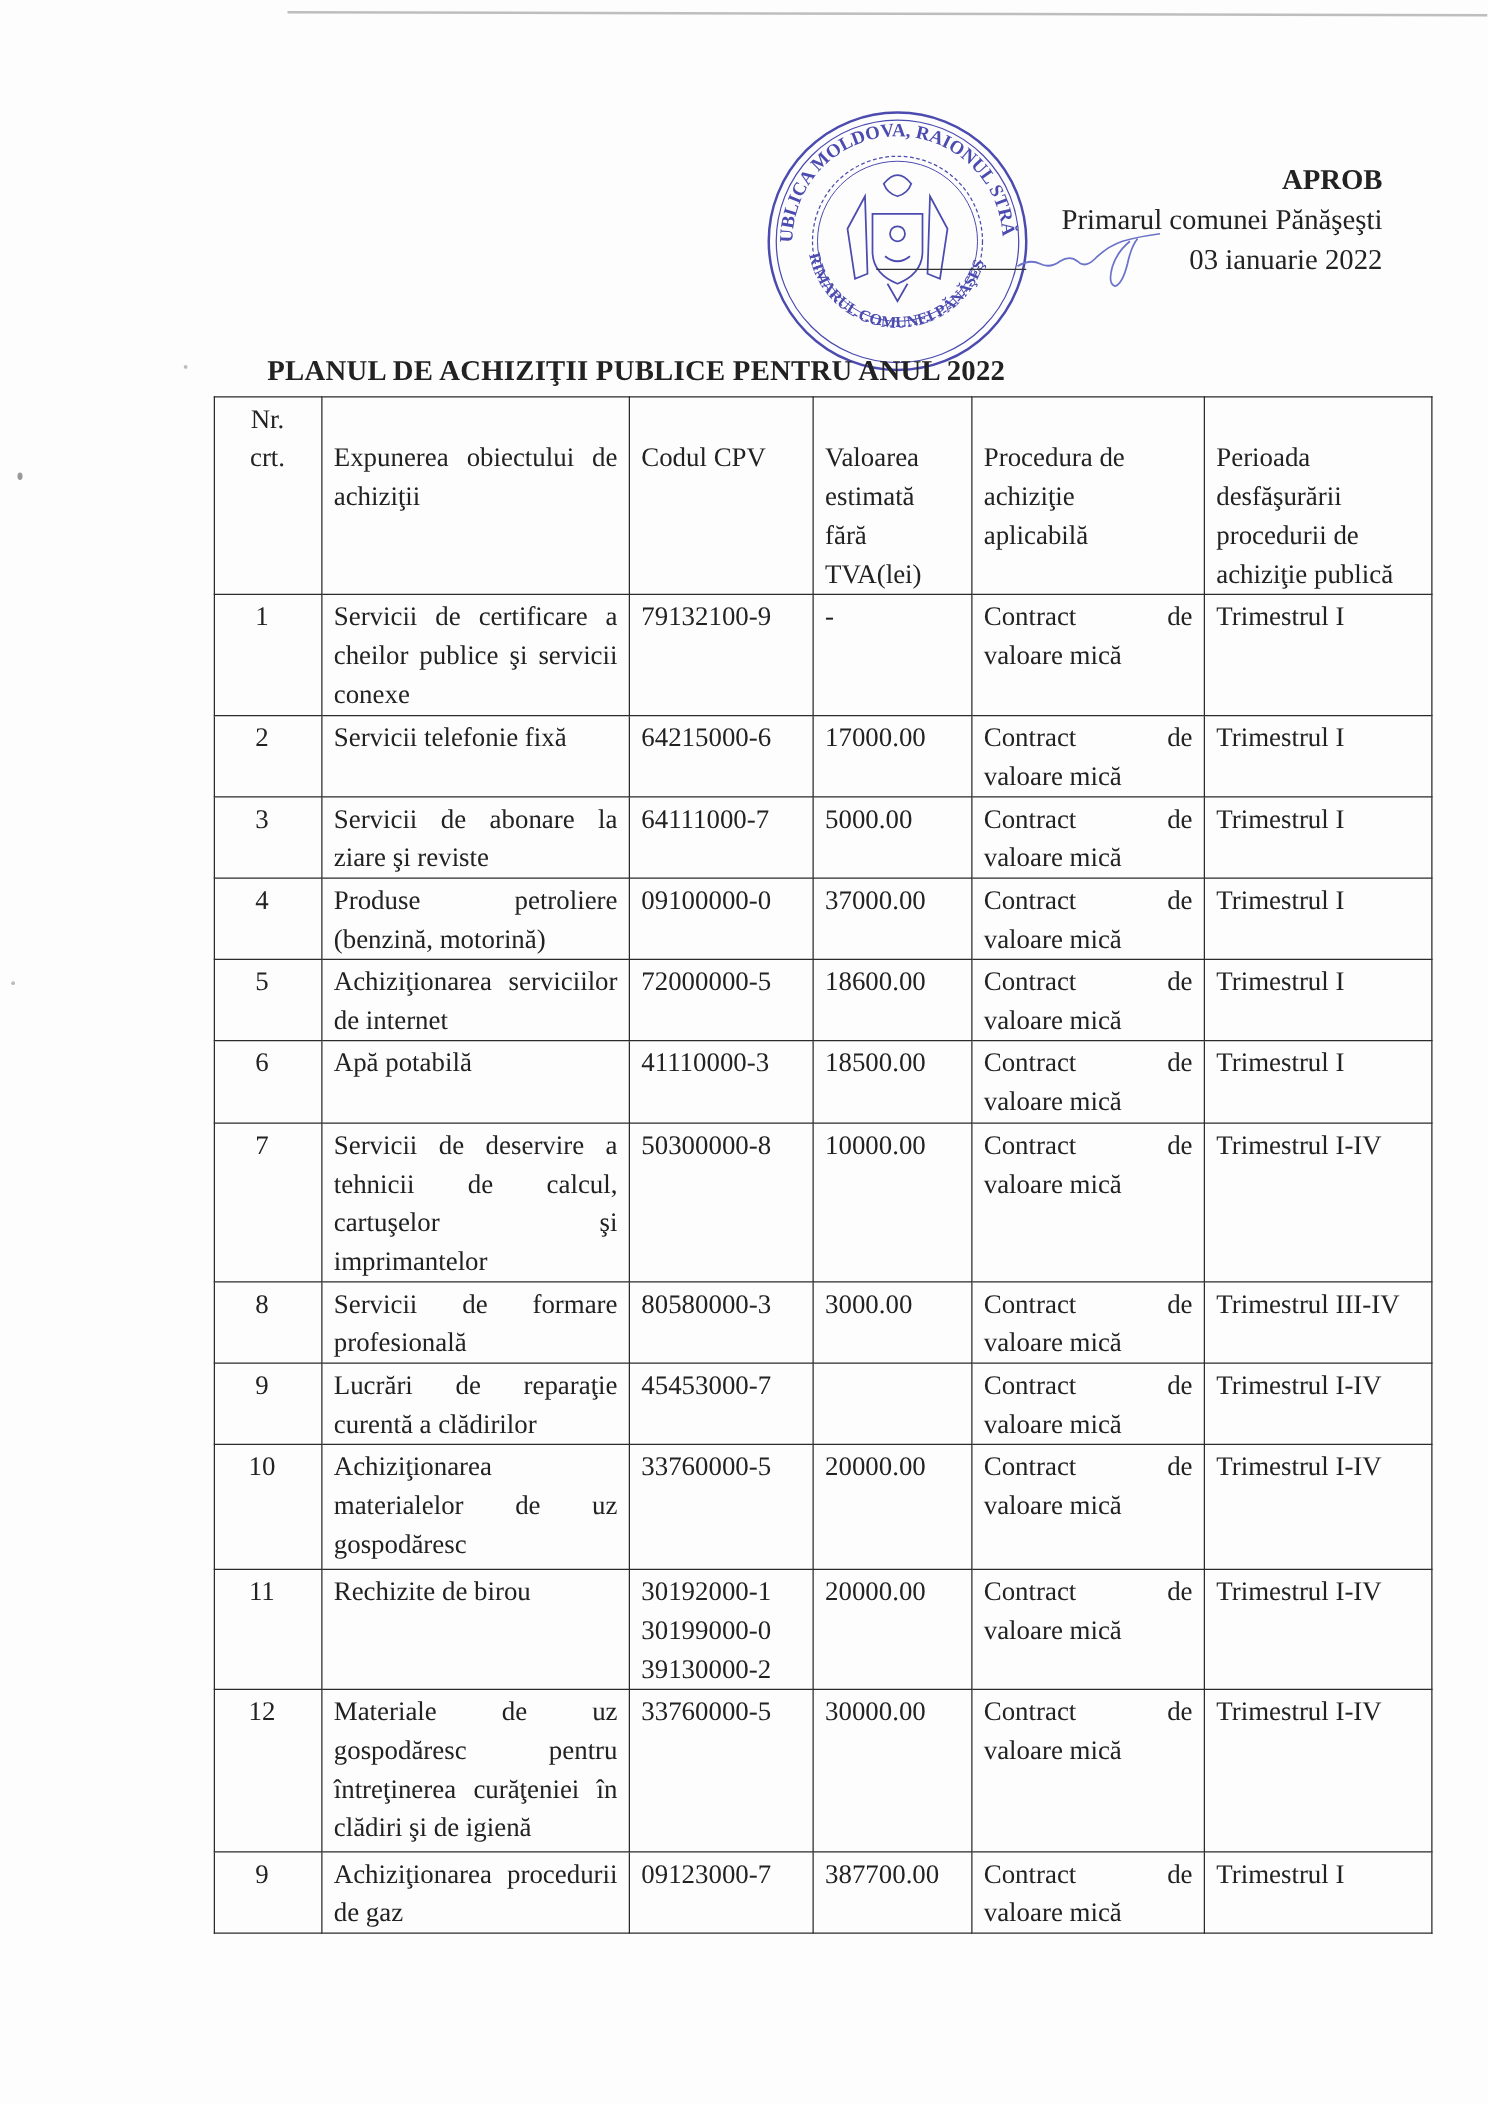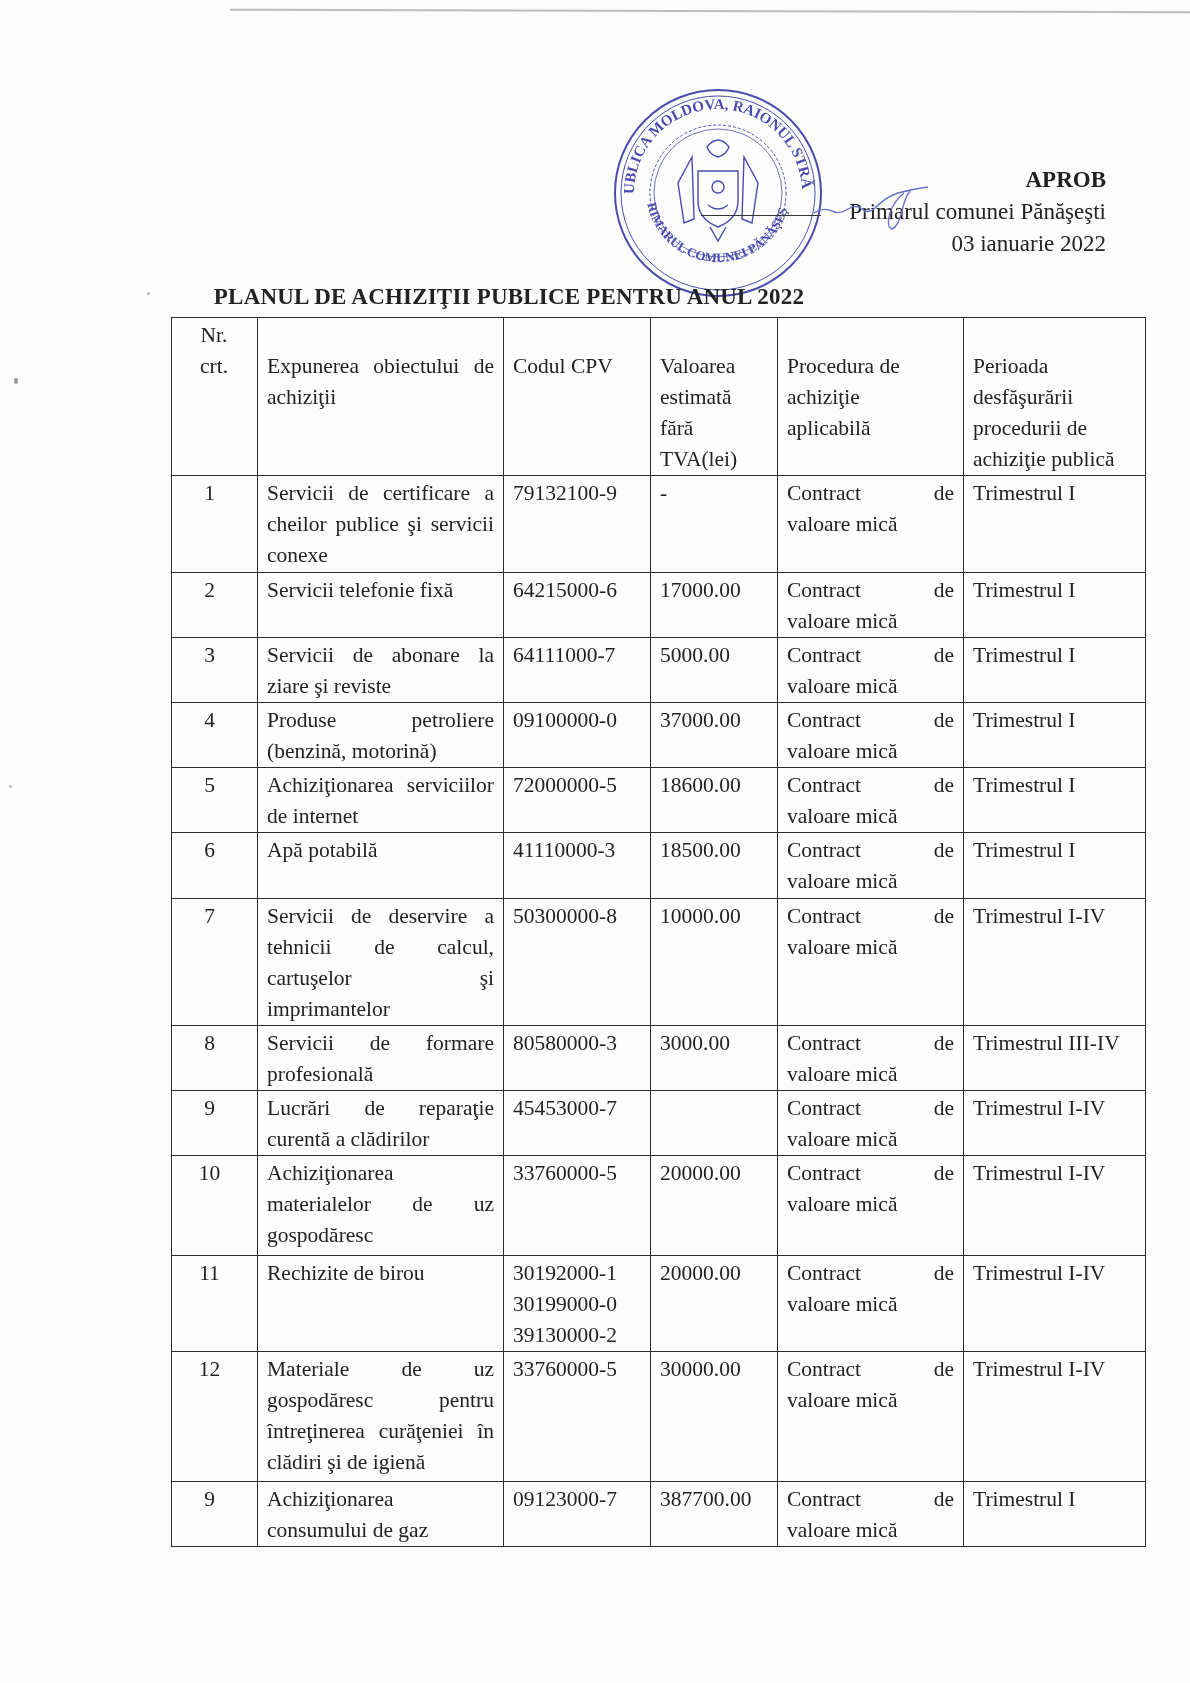--- a/index.html
+++ b/index.html
@@ -3,21 +3,21 @@
 <meta charset="utf-8">
 <style>
   html, body { margin:0; padding:0; }
   body {
     width:1190px; height:1683px; background:#fdfdfd; position:relative; overflow:hidden;
     font-family:"Liberation Serif","DejaVu Serif",serif; color:#222;
   }
   .topline { position:absolute; left:230px; top:10px; width:960px; height:2px; background:#8a8a8a; opacity:.55; transform:rotate(0.15deg); }
   .stamp { position:absolute; left:612px; top:87px; width:212px; height:212px; }
   .approve { position:absolute; right:84px; top:128px; text-align:right; font-size:23px; line-height:32px; }
-  .approve .aprob { font-weight:bold; font-size:23px;margin-top:36px; }
+  .approve .aprob { font-weight:bold; font-size:23px; }
   .approve .sigline { position:absolute; right:285px; top:87px; width:120px; border-top:1px solid #333; }
   .signature { position:absolute; left:812px; top:175px; width:130px; height:60px; }
   .doc-title { position:absolute; left:0; width:1018px; top:284px; text-align:center; font-weight:bold; font-size:23px; letter-spacing:0.2px; }
   table.plan { position:absolute; left:171px; top:317px; border-collapse:collapse; table-layout:fixed; font-size:21.5px; line-height:31px; }
   table.plan td, table.plan th { border:1.6px solid #2b2b2b; vertical-align:top; padding:2px 9px 0 9px; font-weight:normal; text-align:left; overflow:hidden; }
   table.plan td.nr { text-align:center; padding-left:0; padding-right:10px; }
   table.plan td.just, table.plan th.just { text-align:justify; text-align-last:left; }
   table.plan th.nrh { text-align:center; padding-left:8px; }
   .proc-line { display:flex; justify-content:space-between; }
   .cpv-line { display:block; }
@@ -301,21 +301,21 @@
       <div class="proc-line">
             <span>Contract</span>
             <span>de</span>
           </div>
       <div>valoare mică</div>
     </td>
     <td class="just">Trimestrul I-IV</td>
   </tr>
       <tr style="height: 63px;">
     <td class="nr">9</td>
-    <td class="just">Achiziţionarea consumului de gaz</td>
+    <td class="just">Achiziţionarea procedurii de gaz</td>
     <td>
           <span class="cpv-line">09123000-7</span>
         </td>
     <td>387700.00</td>
     <td>
       <div class="proc-line">
             <span>Contract</span>
             <span>de</span>
           </div>
       <div>valoare mică</div>

